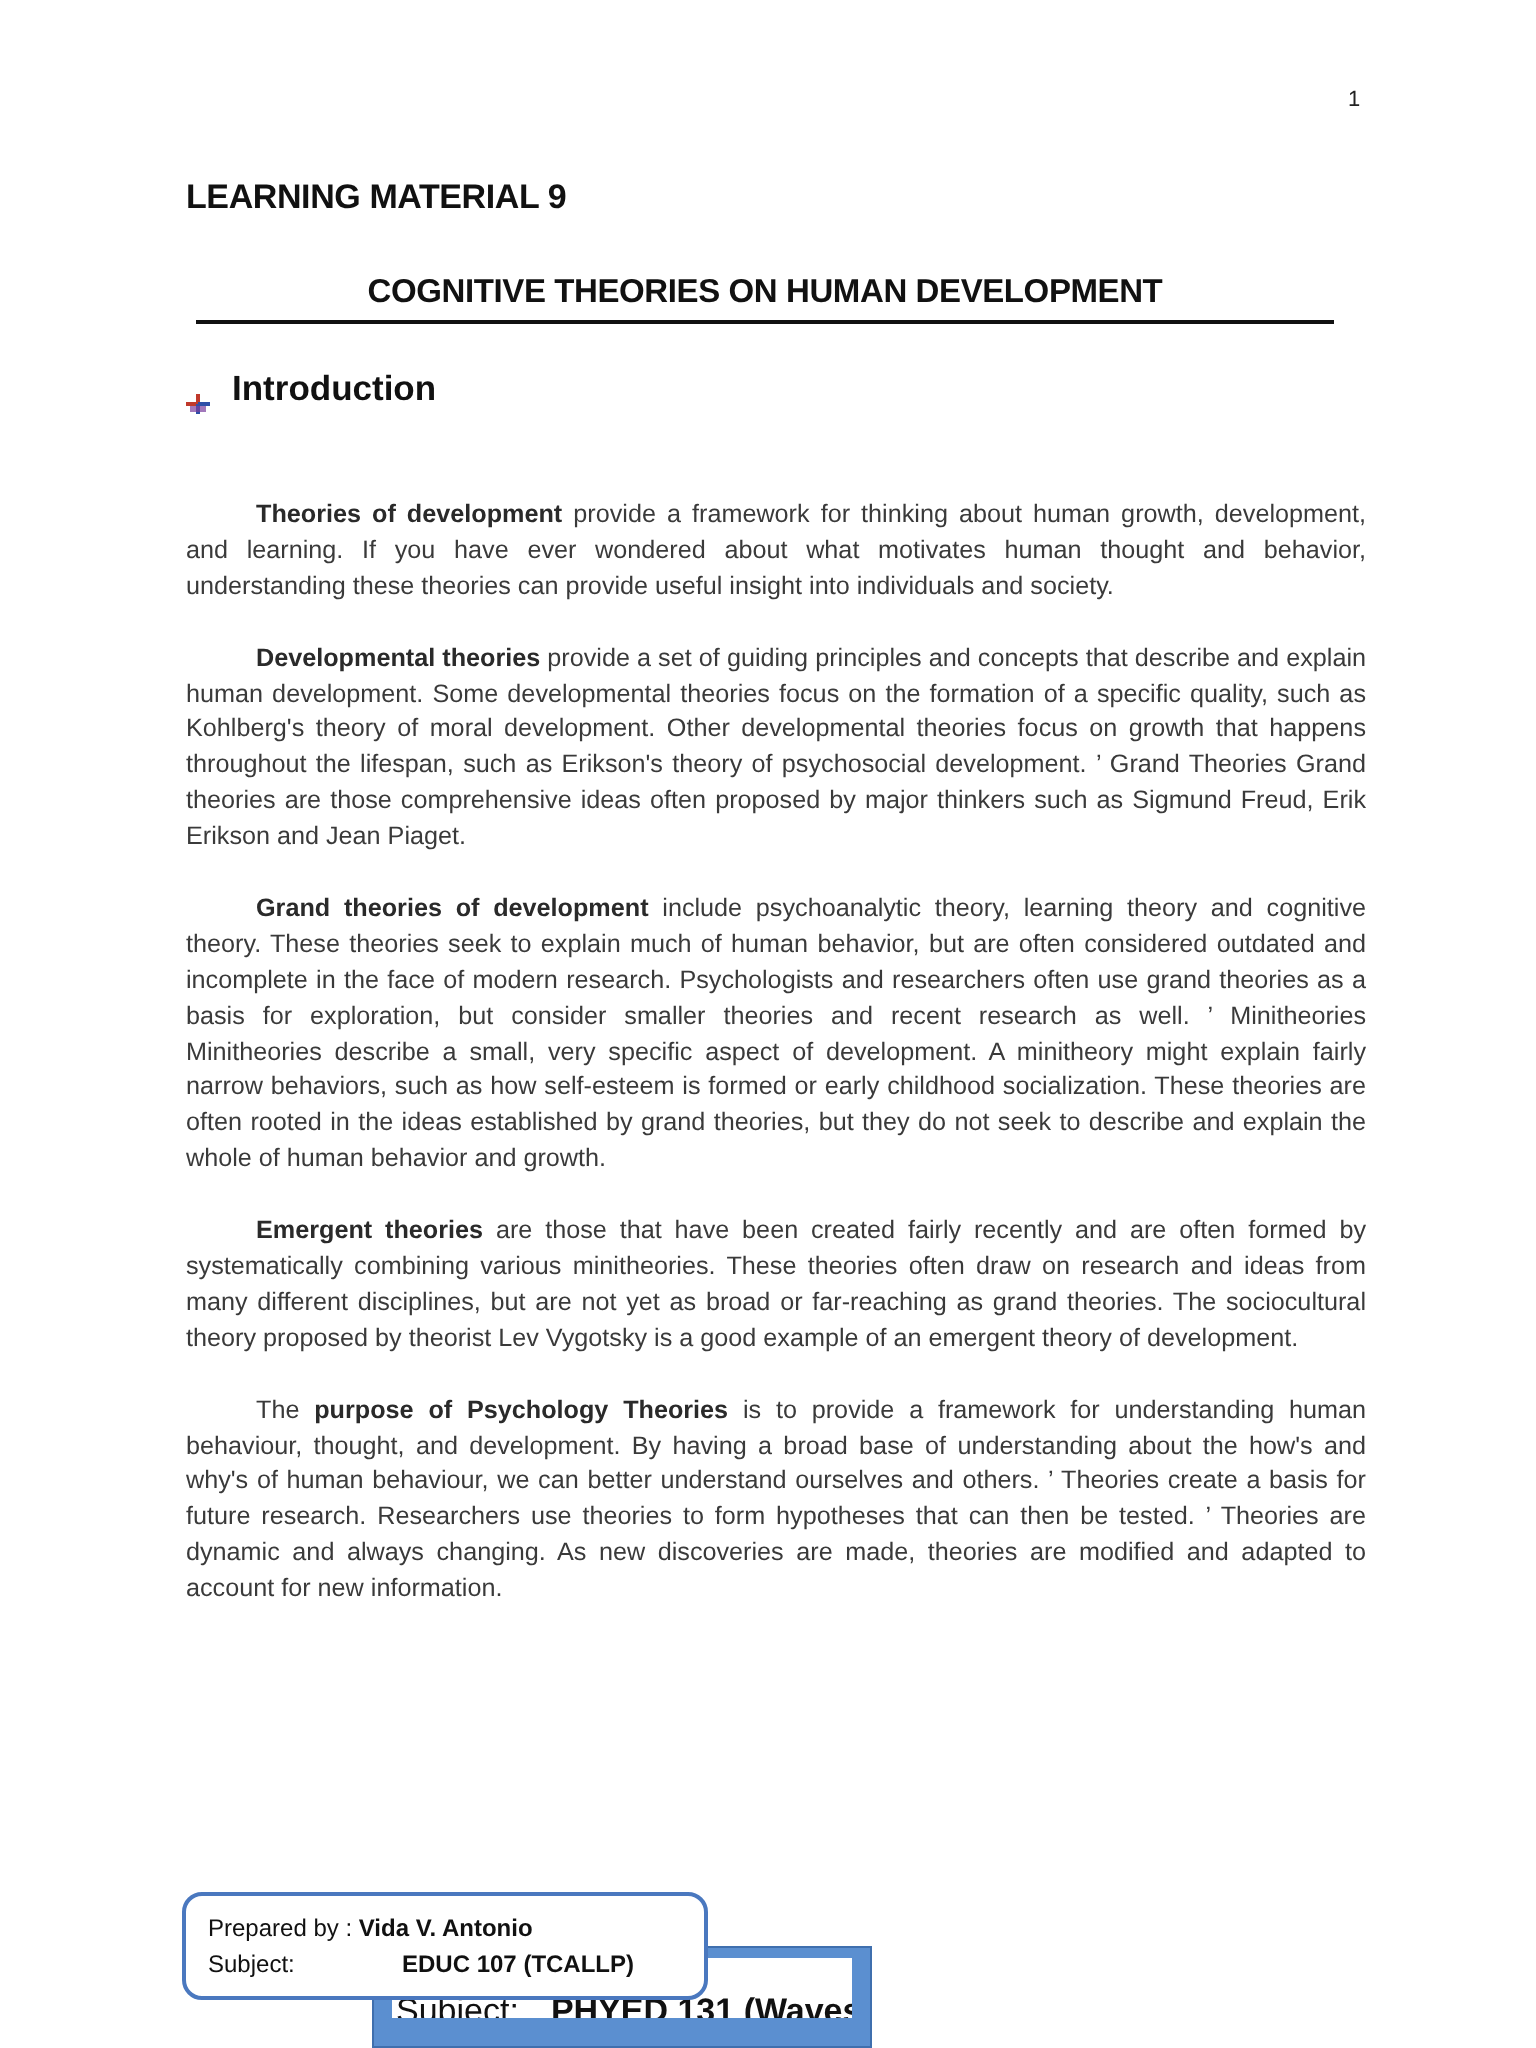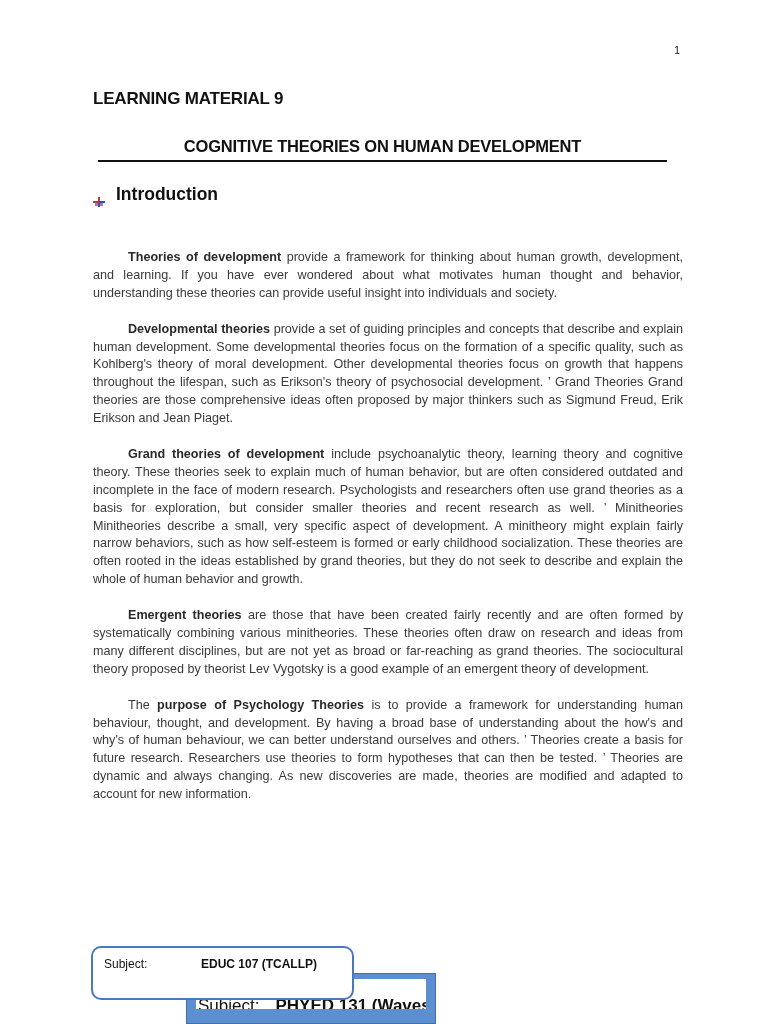--- a/index.html
+++ b/index.html
@@ -95,15 +95,18 @@
 <div class="back-box">
   <div class="back-box-inner">
     <div class="row">
       <span class="lbl">Subject:</span><span>PHYED 131 (Waves &amp; Optics)</span>
     </div>
   </div>
 </div>
 
 <div class="front-box">
   <div class="row">
+    <span>Prepared by : </span><span class="val">Vida V. Antonio</span>
+  </div>
+  <div class="row">
     <span>Subject:</span><span class="subject-val">EDUC 107 (TCALLP)</span>
   </div>
 </div>
 
 </body></html>

